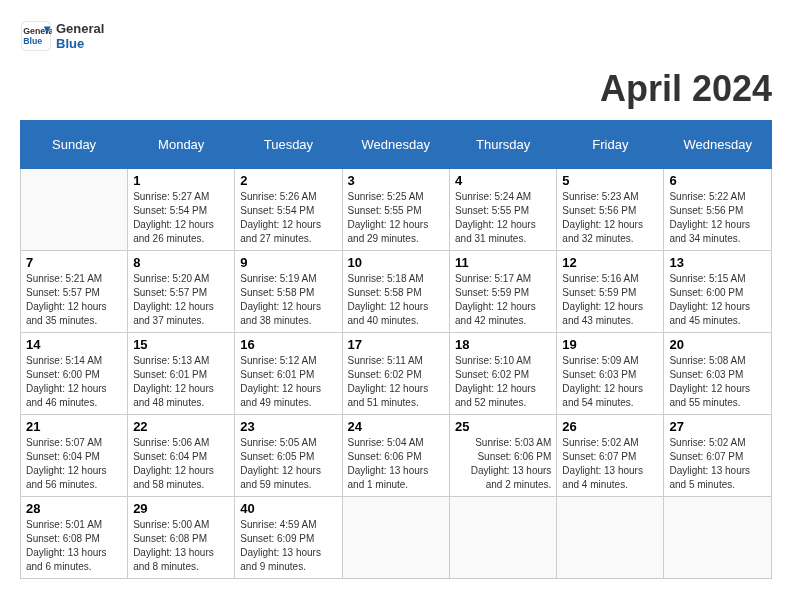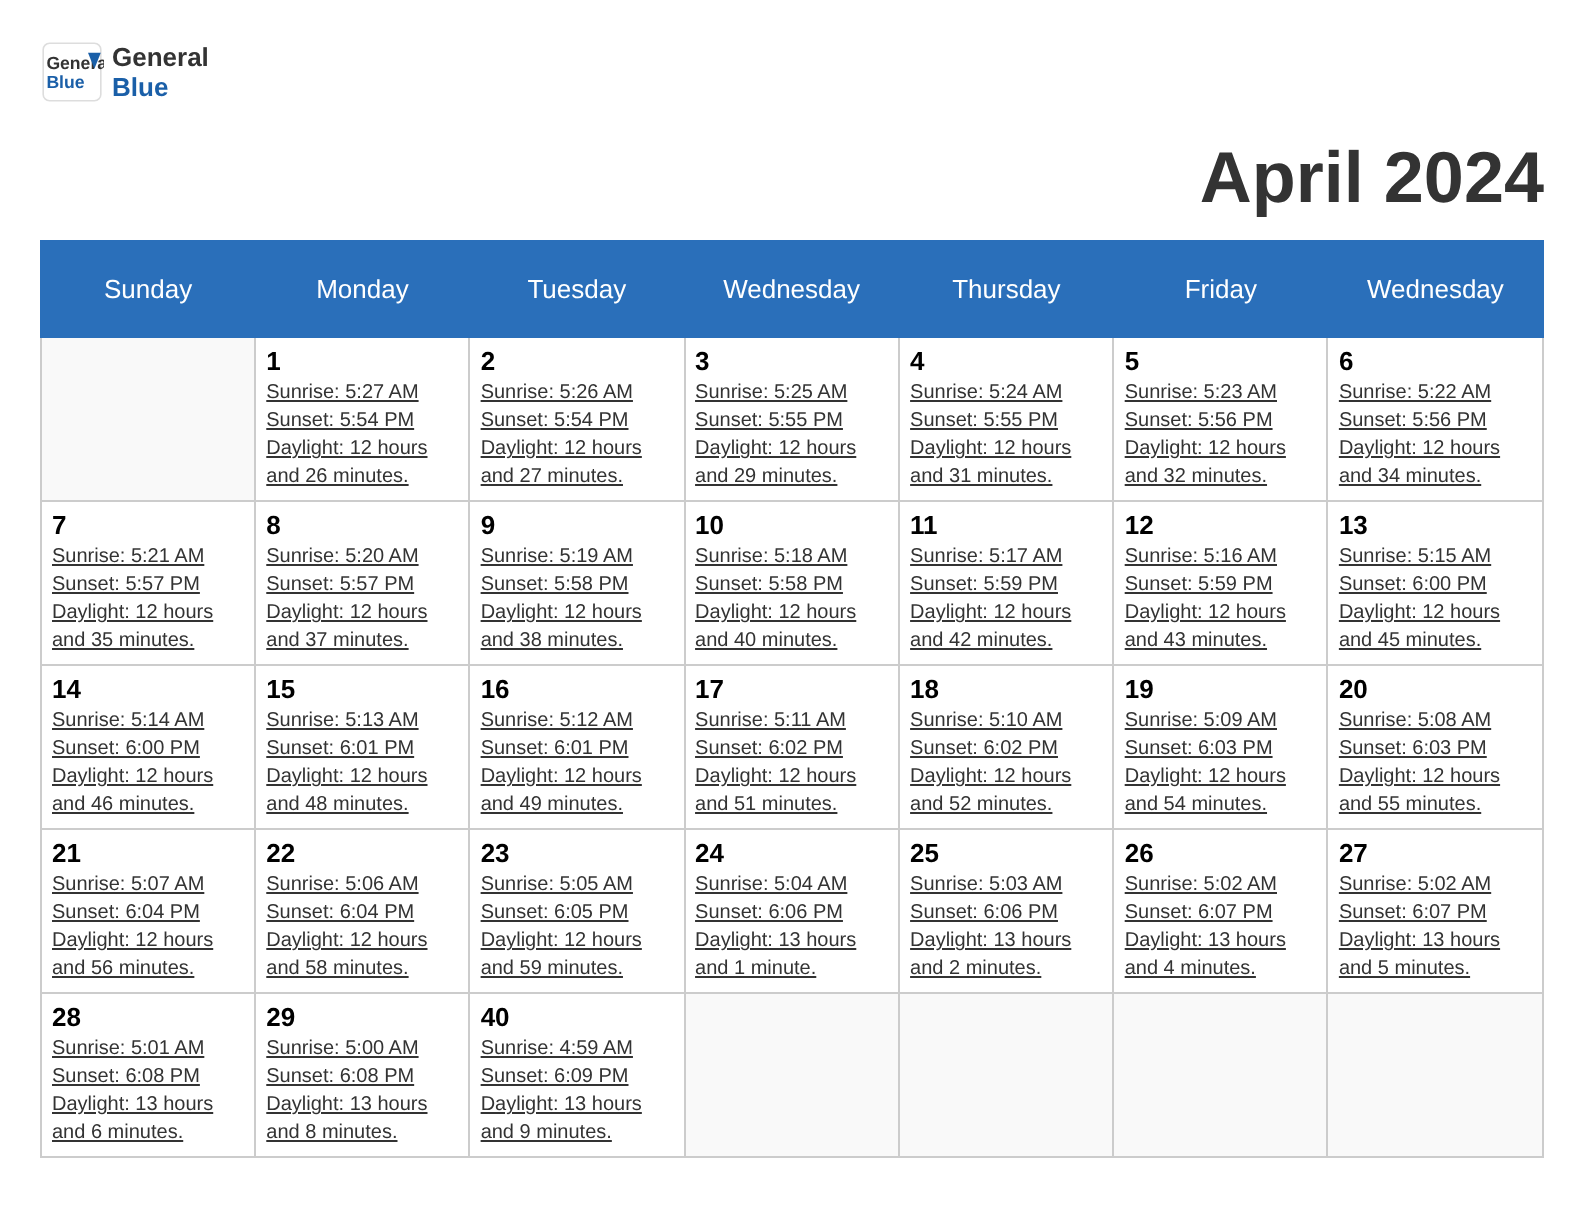--- a/index.html
+++ b/index.html
@@ -67,21 +67,20 @@
     .day-number {
       font-weight: bold;
       font-size: 13px;
       display: block;
       margin-bottom: 2px;
     }
     .day-info {
       font-size: 10px;
       color: #333;
       line-height: 1.4;
-      text-decoration: underline;
     }
     .empty-cell {
       background: #f9f9f9;
     }
   </style>
 </head>
 <body>
 
 <div class="header-area">
   <div class="logo">
@@ -285,21 +284,21 @@
         </td>
         <td>
           <span class="day-number">24</span>
           <div class="day-info" style="white-space: pre-line;">Sunrise: 5:04 AM
 Sunset: 6:06 PM
 Daylight: 13 hours
 and 1 minute.</div>
         </td>
         <td>
           <span class="day-number">25</span>
-          <div class="day-info" style="white-space: pre-line;">Sunrise: 5:03 AM
+          <div class="day-info" style="white-space: pre-line; text-align: right;">Sunrise: 5:03 AM
 Sunset: 6:06 PM
 Daylight: 13 hours
 and 2 minutes.</div>
         </td>
         <td>
           <span class="day-number">26</span>
           <div class="day-info" style="white-space: pre-line;">Sunrise: 5:02 AM
 Sunset: 6:07 PM
 Daylight: 13 hours
 and 4 minutes.</div>

